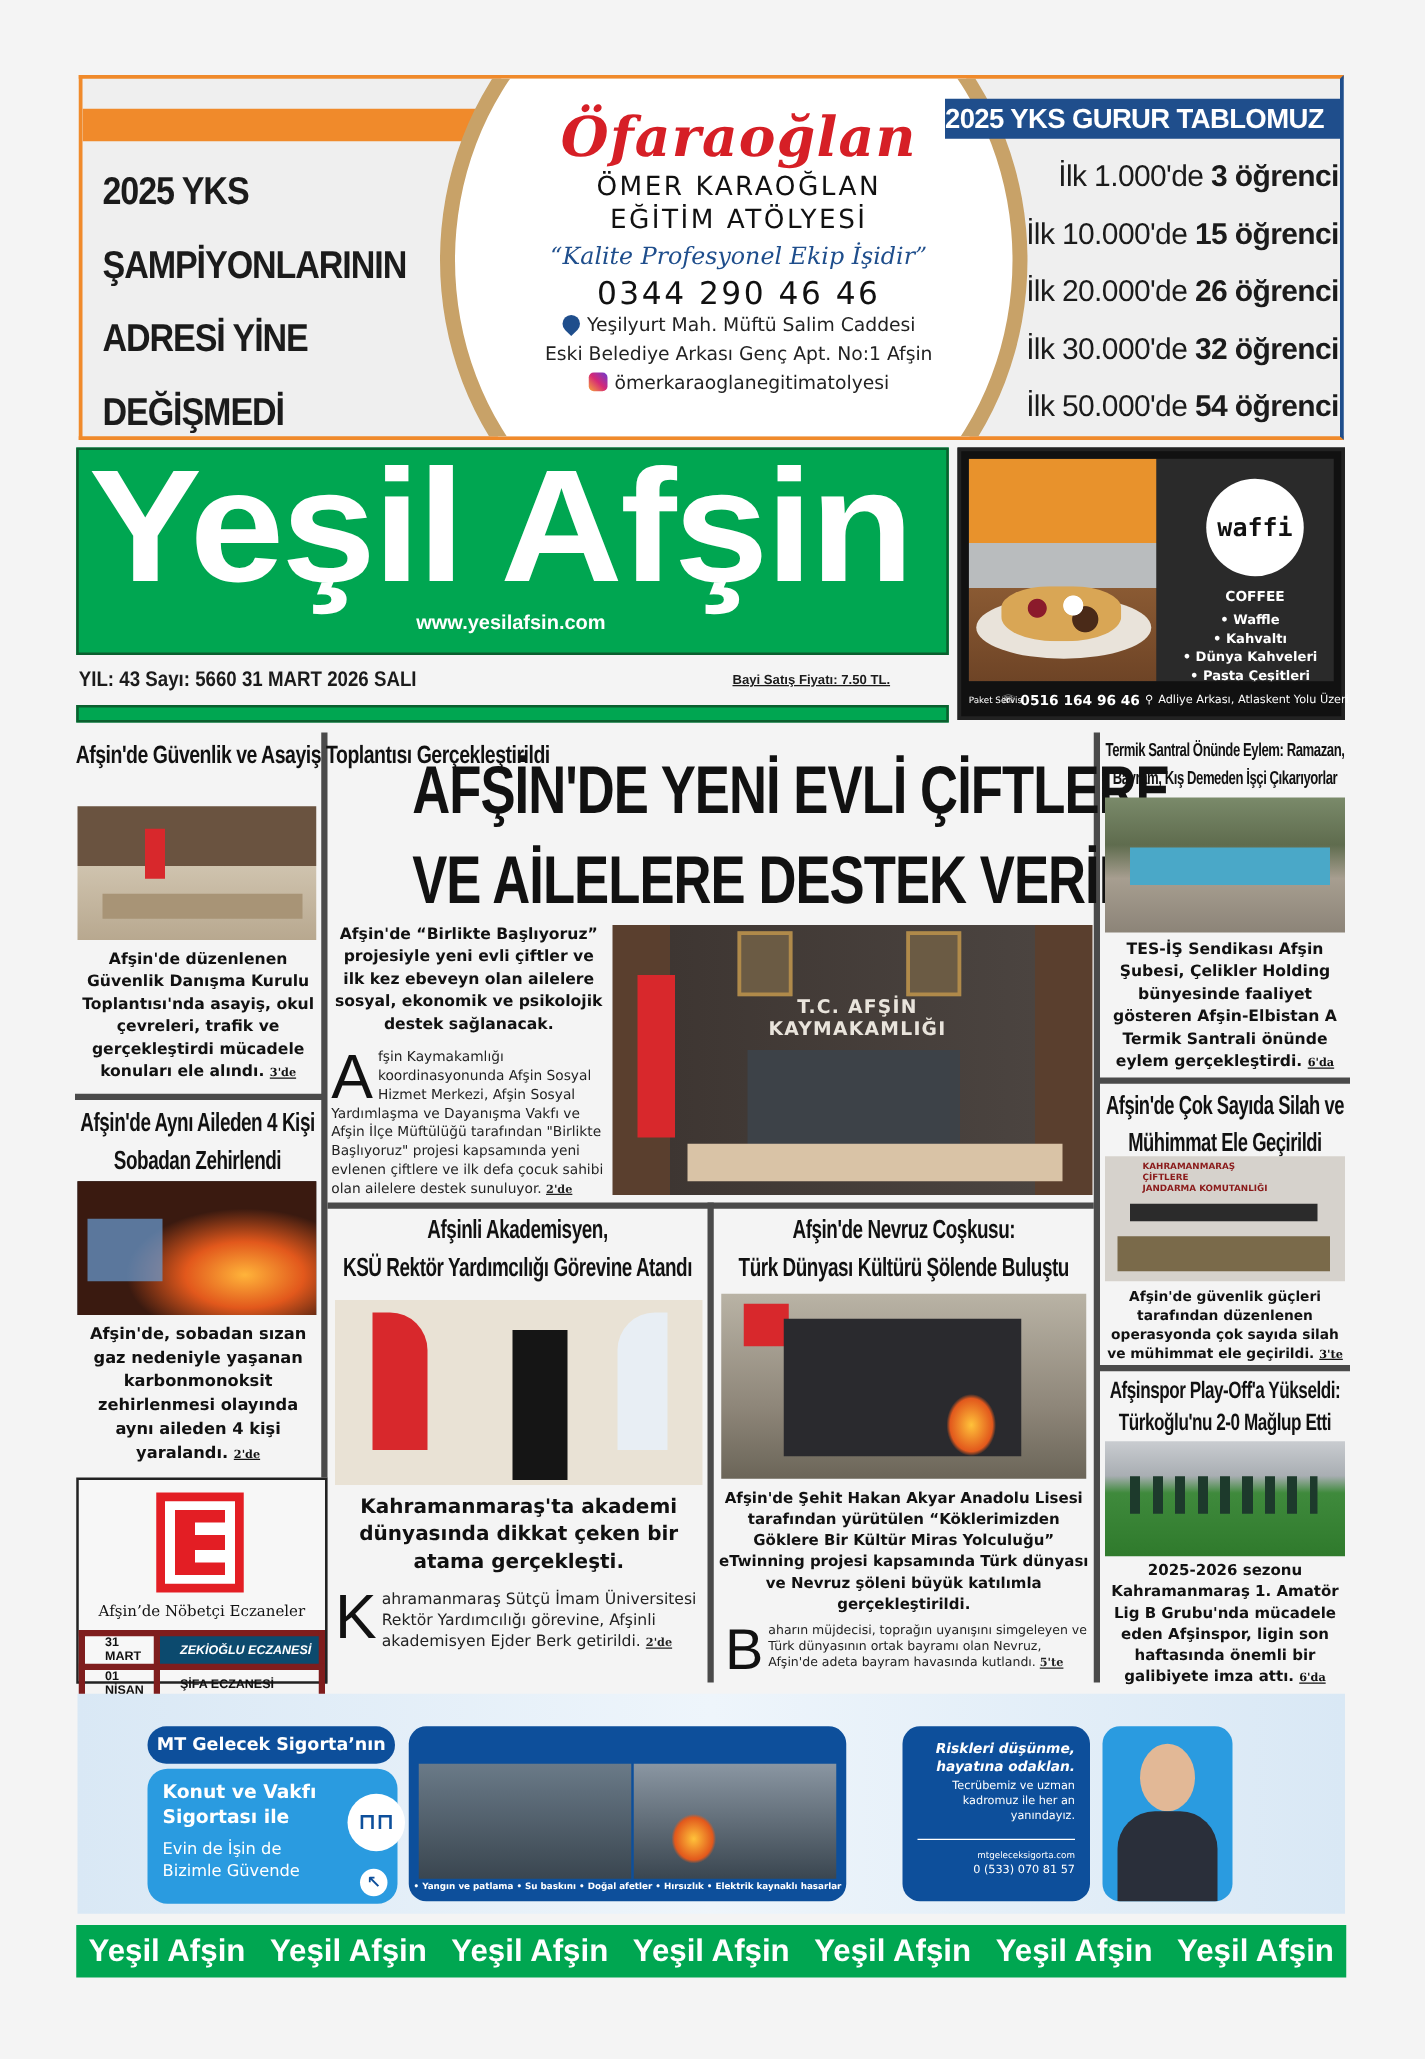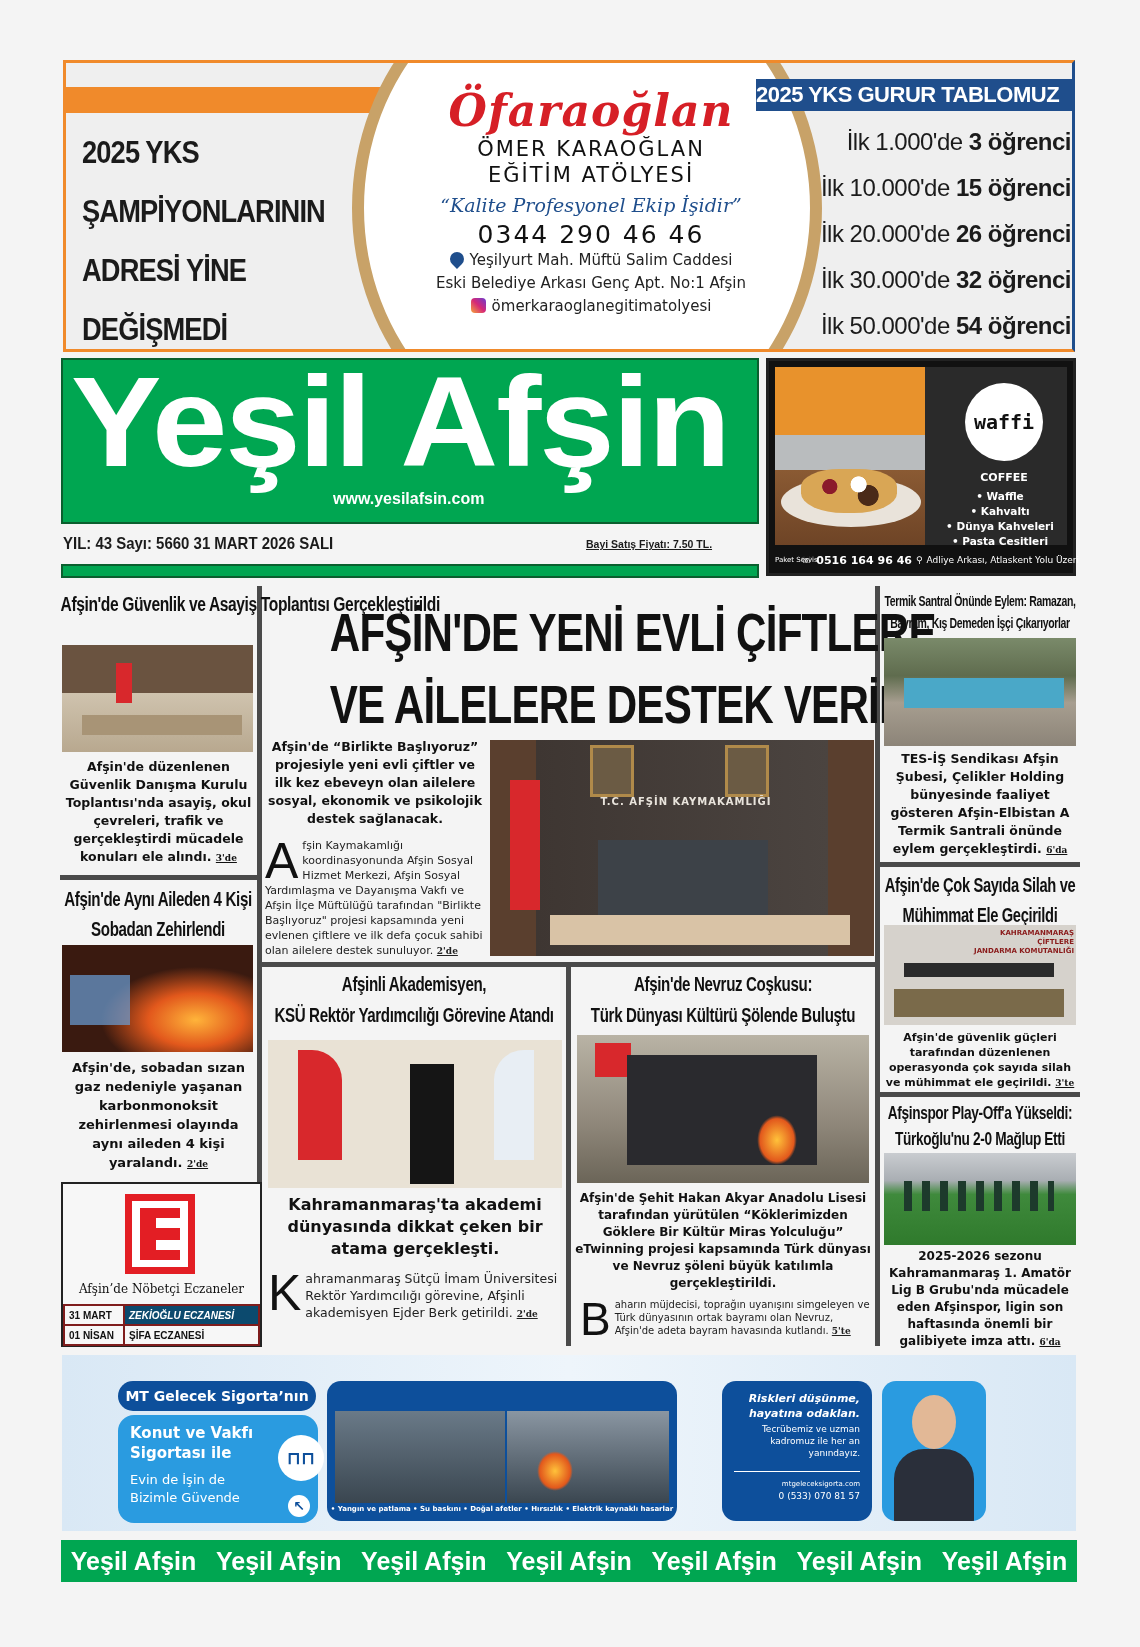--- a/index.html
+++ b/index.html
@@ -52,21 +52,21 @@
   .ref { font-family: "DejaVu Serif", serif; font-size: 9px; text-decoration: underline; font-weight: bold; }
   .body-txt { font-family: "DejaVu Sans", sans-serif; font-size: 11px; line-height: 15px; color: #222; }
   .dropcap { float: left; font-family: "Liberation Sans", sans-serif; font-size: 50px; line-height: 42px; margin: 2px 4px 0 0; color: #111; }
   #pharmacy { left: 61px; top: 1182px; width: 201px; height: 165px; border: 2px solid #222; background: #f7f7f7; }
   #pharmacy .e-logo { position: absolute; left: 62px; top: 10px; width: 70px; height: 80px; border: 7px solid #e31e24; background: #fff; display: flex; align-items: center; justify-content: center; }
   #pharmacy .e-logo span { display: block; width: 40px; height: 52px; background: #e31e24; position: relative; }
   #pharmacy .e-logo span::before, #pharmacy .e-logo span::after { content: ""; position: absolute; left: 16px; width: 24px; height: 10px; background: #fff; }
   #pharmacy .e-logo span::before { top: 10px; } #pharmacy .e-logo span::after { top: 32px; }
   #pharmacy .ph-title { position: absolute; left: 0; top: 98px; width: 197px; text-align: center; font-family: "DejaVu Serif", serif; font-size: 12px; }
   #pharmacy table { position: absolute; left: 0; top: 120px; width: 197px; border-collapse: collapse; font-family: "Liberation Sans", sans-serif; font-size: 10px; font-weight: bold; }
-  #pharmacy td { border: 2px solid #7f1d1d; height: 20px; padding-left: 4px; }
+  #pharmacy td { border: 5px solid #7f1d1d; height: 20px; padding-left: 16px; }
   #pharmacy tr.dark td.n { background: #0c4a6e; color: #fff; font-style: italic; }
   #main-headline { left: 262px; top: 596px; width: 616px; font-family: "Liberation Sans", sans-serif; font-weight: bold; font-size: 54px; line-height: 72px; text-align: center; letter-spacing: -1px; transform: scaleX(0.78); transform-origin: center top; white-space: nowrap; }
   #main-sub { left: 265px; top: 738px; width: 220px; font-size: 12.5px; line-height: 18px; }
   #main-body { left: 265px; top: 838px; width: 220px; }
   #main-photo { left: 490px; top: 740px; width: 384px; height: 216px; background: linear-gradient(90deg,#5a3f2e 0,#5a3f2e 12%,#3e3632 12%,#4b4440 88%,#5a3f2e 88%); }
 </style>
 </head>
 <body>
 
 <div id="top-ad" class="abs">
@@ -182,21 +182,21 @@
   <div>AFŞİN'DE YENİ EVLİ ÇİFTLERE</div>
   <div>VE AİLELERE DESTEK VERİLİYOR</div>
 </div>
 <div id="main-sub" class="abs summary">Afşin'de “Birlikte Başlıyoruz” projesiyle yeni evli çiftler ve ilk kez ebeveyn olan ailelere sosyal, ekonomik ve psikolojik destek sağlanacak.</div>
 <div id="main-body" class="abs body-txt">
   <span class="dropcap">A</span><span>fşin Kaymakamlığı koordinasyonunda Afşin Sosyal Hizmet Merkezi, Afşin Sosyal Yardımlaşma ve Dayanışma Vakfı ve Afşin İlçe Müftülüğü tarafından "Birlikte Başlıyoruz" projesi kapsamında yeni evlenen çiftlere ve ilk defa çocuk sahibi olan ailelere destek sunuluyor.</span> <span class="ref">2'de</span>
 </div>
 <div id="main-photo" class="photo-box">
   <div class="abs" style="left:100px;top:5px;width:44px;height:52px;background:#6b5b44;border:3px solid #b08a4a"></div>
   <div class="abs" style="left:235px;top:5px;width:44px;height:52px;background:#6b5b44;border:3px solid #b08a4a"></div>
-  <div class="abs" style="left:96px;top:56px;width:200px;text-align:center;color:#e9e4dc;font-weight:bold;font-size:10px;letter-spacing:1px">T.C. AFŞİN KAYMAKAMLIĞI</div>
+  <div class="abs" style="left:96px;top:56px;width:200px;text-align:center;color:#e9e4dc;font-weight:bold;font-size:15px;letter-spacing:1px">T.C. AFŞİN KAYMAKAMLIĞI</div>
   <div class="abs" style="left:20px;top:40px;width:30px;height:130px;background:#d8282c"></div>
   <div class="abs" style="left:108px;top:100px;width:170px;height:90px;background:#3d4248"></div>
   <div class="abs" style="left:60px;top:175px;width:300px;height:30px;background:#d9c3a6"></div>
 </div>
 
 <div class="abs" style="left:262px;top:968px;width:304px">
   <div class="hl" style="font-size:21px;line-height:31px;transform:scaleX(0.72);white-space:nowrap;width:420px;margin-left:-58px">
     <div>Afşinli Akademisyen,</div>
     <div>KSÜ Rektör Yardımcılığı Görevine Atandı</div>
   </div>
@@ -234,21 +234,21 @@
   <div class="abs" style="left:20px;top:40px;width:160px;height:30px;background:#4aa8c8"></div>
 </div>
 <div class="abs summary" style="left:882px;top:750px;width:196px;font-size:12.5px;line-height:18px">
   <span>TES-İŞ Sendikası Afşin Şubesi, Çelikler Holding bünyesinde faaliyet gösteren Afşin-Elbistan A Termik Santrali önünde eylem gerçekleştirdi.</span> <span class="ref">6'da</span>
 </div>
 
 <div class="abs" style="left:880px;top:870px;width:200px">
   <div class="hl" style="font-size:21px;line-height:30px;transform:scaleX(0.7);width:290px;margin-left:-45px">Afşin'de Çok Sayıda Silah ve Mühimmat Ele Geçirildi</div>
 </div>
 <div class="photo-box" style="left:884px;top:925px;width:192px;height:100px;background:#d6d2cc">
-  <div class="abs" style="left:30px;top:4px;width:160px;font-size:7px;font-weight:bold;color:#8a1a1a;text-align:right;line-height:9px">
+  <div class="abs" style="left:30px;top:4px;width:160px;font-size:7px;font-weight:bold;color:#8a1a1a;text-align:left;line-height:9px">
     <div>KAHRAMANMARAŞ</div>
     <div>ÇİFTLERE</div>
     <div>JANDARMA KOMUTANLIĞI</div>
   </div>
   <div class="abs" style="left:20px;top:38px;width:150px;height:14px;background:#2b2b2b"></div>
   <div class="abs" style="left:10px;top:64px;width:170px;height:28px;background:#7a6a4a"></div>
 </div>
 <div class="abs summary" style="left:882px;top:1030px;width:196px;font-size:11px;line-height:15px">
   <span>Afşin'de güvenlik güçleri tarafından düzenlenen operasyonda çok sayıda silah ve mühimmat ele geçirildi.</span> <span class="ref">3'te</span>
 </div>

